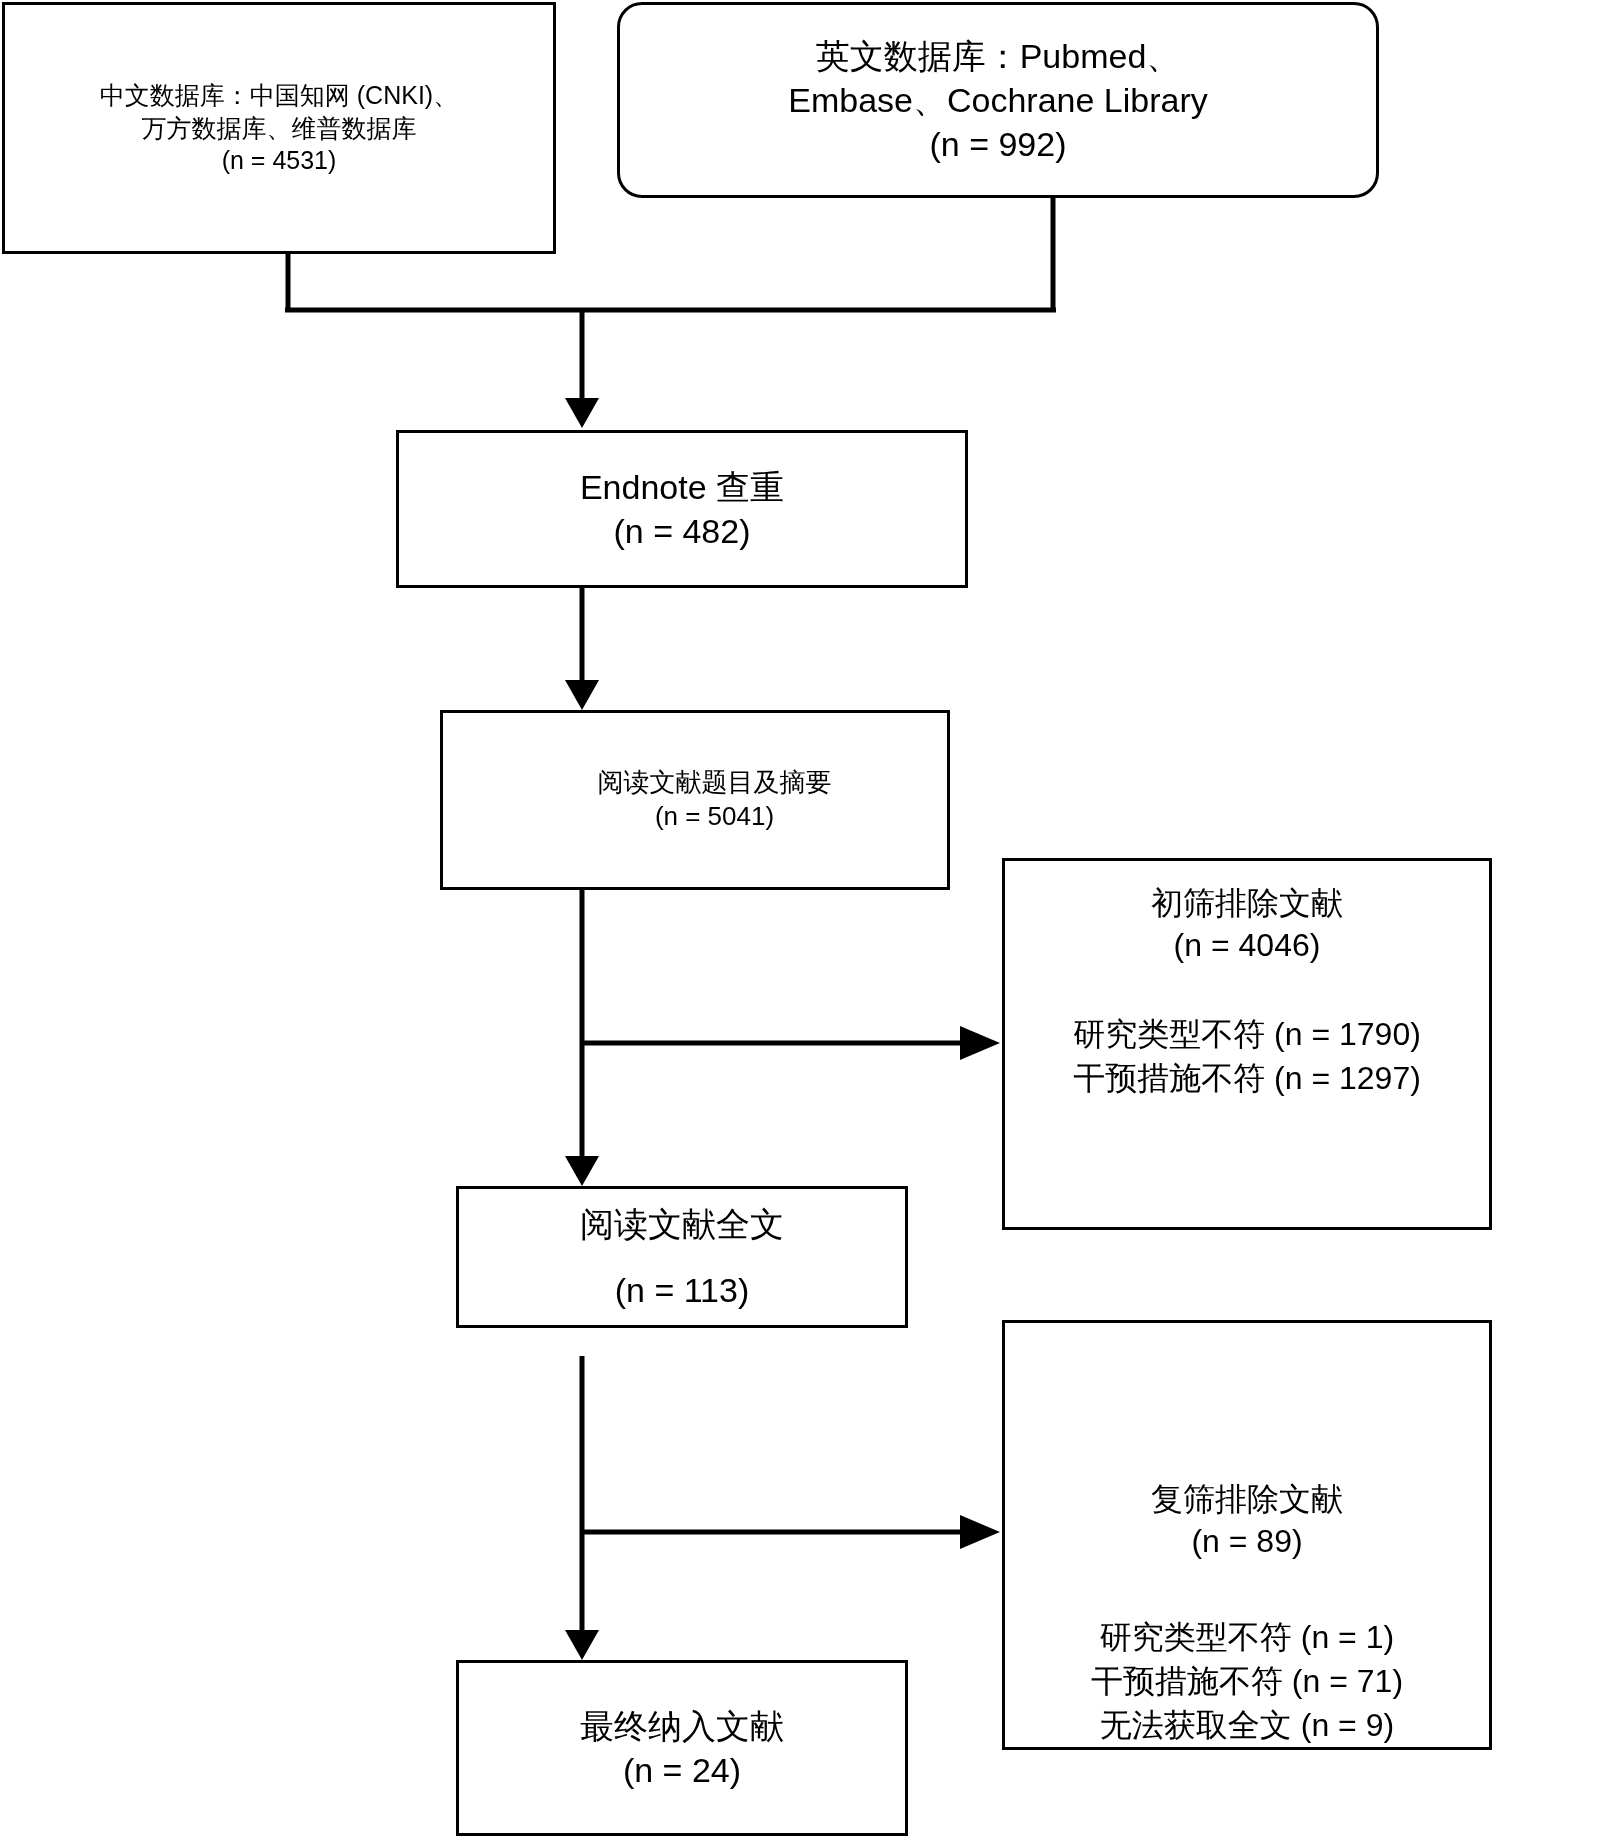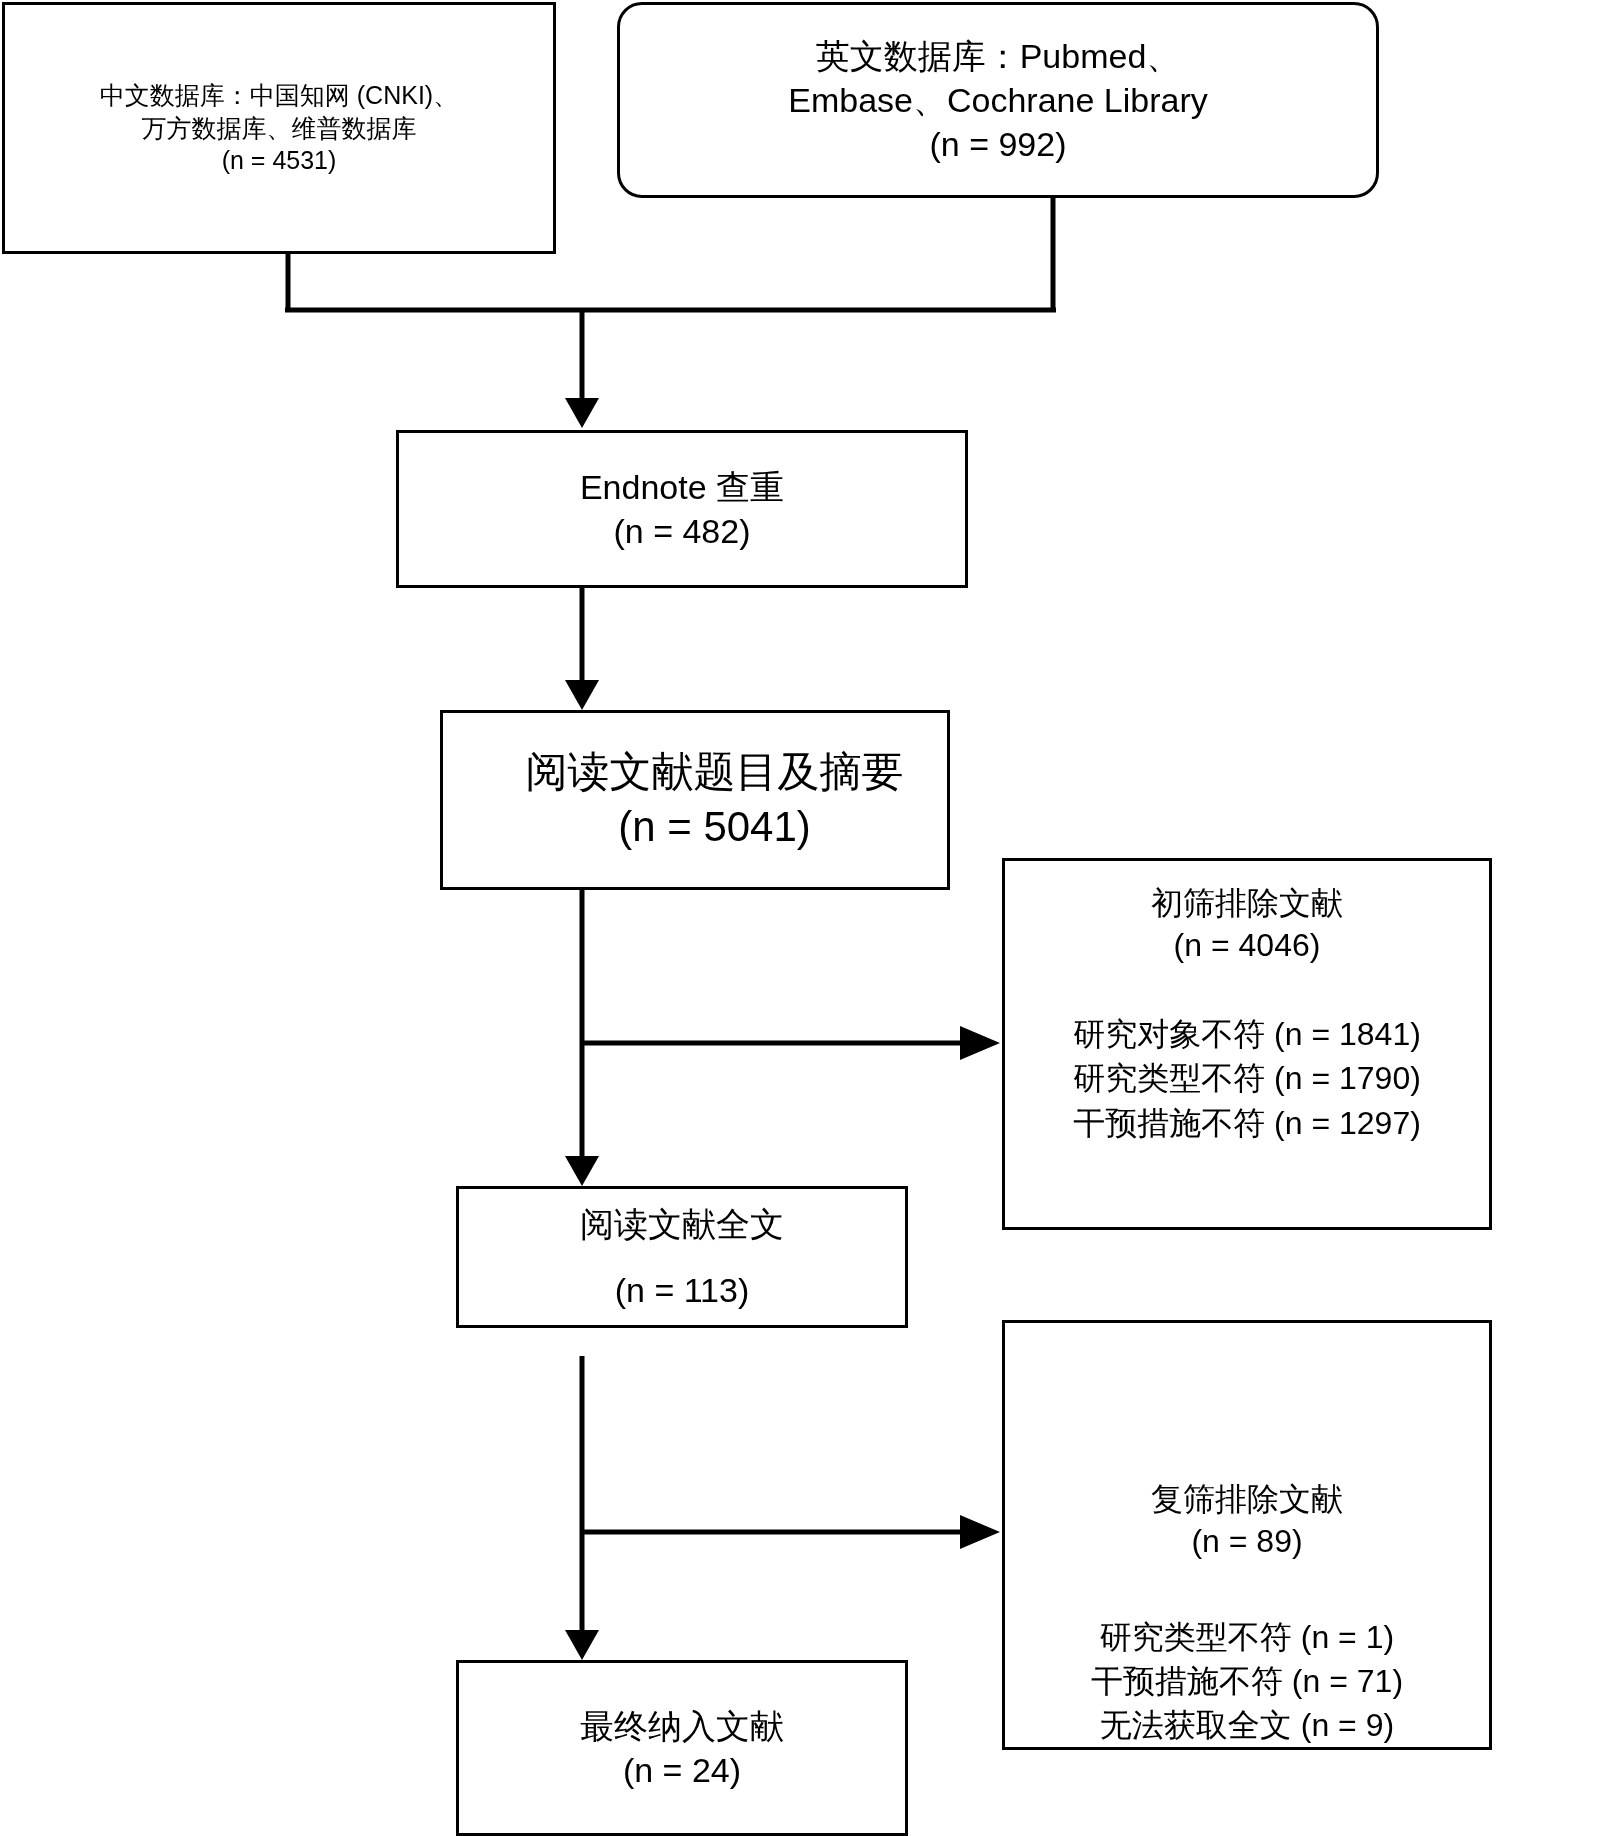--- a/index.html
+++ b/index.html
@@ -38,21 +38,21 @@
     line-height: 1.30;
   }
   .node .line {
     display: block;
     white-space: nowrap;
   }
   
   #node-cn-db      { left: 2px;    top: 2px;    width: 554px;  height: 252px; font-size: 25px; padding: 13px 6px; }
   #node-en-db      { left: 617px;  top: 2px;    width: 762px;  height: 196px; font-size: 34px; padding: 0 6px; border-radius: 25px; }
   #node-endnote    { left: 396px;  top: 430px;  width: 572px;  height: 158px; font-size: 34px; }
-  #node-title-abs  { left: 440px;  top: 710px;  width: 510px;  height: 180px; font-size: 42px; padding-left: 39px; }
+  #node-title-abs  { left: 440px;  top: 710px;  width: 510px;  height: 180px; font-size: 26px; padding-left: 39px; }
   #node-fulltext   { left: 456px;  top: 1186px; width: 452px;  height: 142px; font-size: 34px; gap: 21px; }
   #node-included   { left: 456px;  top: 1660px; width: 452px;  height: 176px; font-size: 34px; }
   #node-excl-1     { left: 1002px; top: 858px;  width: 490px;  height: 372px; font-size: 32px;
                      justify-content: flex-start; padding-top: 22px; align-items: flex-end; }
   #node-excl-2     { left: 1002px; top: 1320px; width: 490px;  height: 430px; font-size: 32px;
                      justify-content: flex-end; padding-top: 22px; }
   .excl-head {
     display: flex;
     flex-direction: column;
     align-items: center;
@@ -155,21 +155,20 @@
     <span class="line">(n = 24)</span>
   </div>
 
   <div class="node" id="node-excl-1">
     <div class="excl-head">
       <span class="line">初筛排除文献</span>
       <span class="line">(n = 4046)</span>
     </div>
     <div class="excl-gap-1"></div>
     <div class="excl-list">
-      <span class="line">研究对象不符 (n = 1841)</span>
       <span class="line">研究类型不符 (n = 1790)</span>
       <span class="line">干预措施不符 (n = 1297)</span>
     </div>
   </div>
 
   <div class="node" id="node-excl-2">
     <div class="excl-head">
       <span class="line">复筛排除文献</span>
       <span class="line">(n = 89)</span>
     </div>

